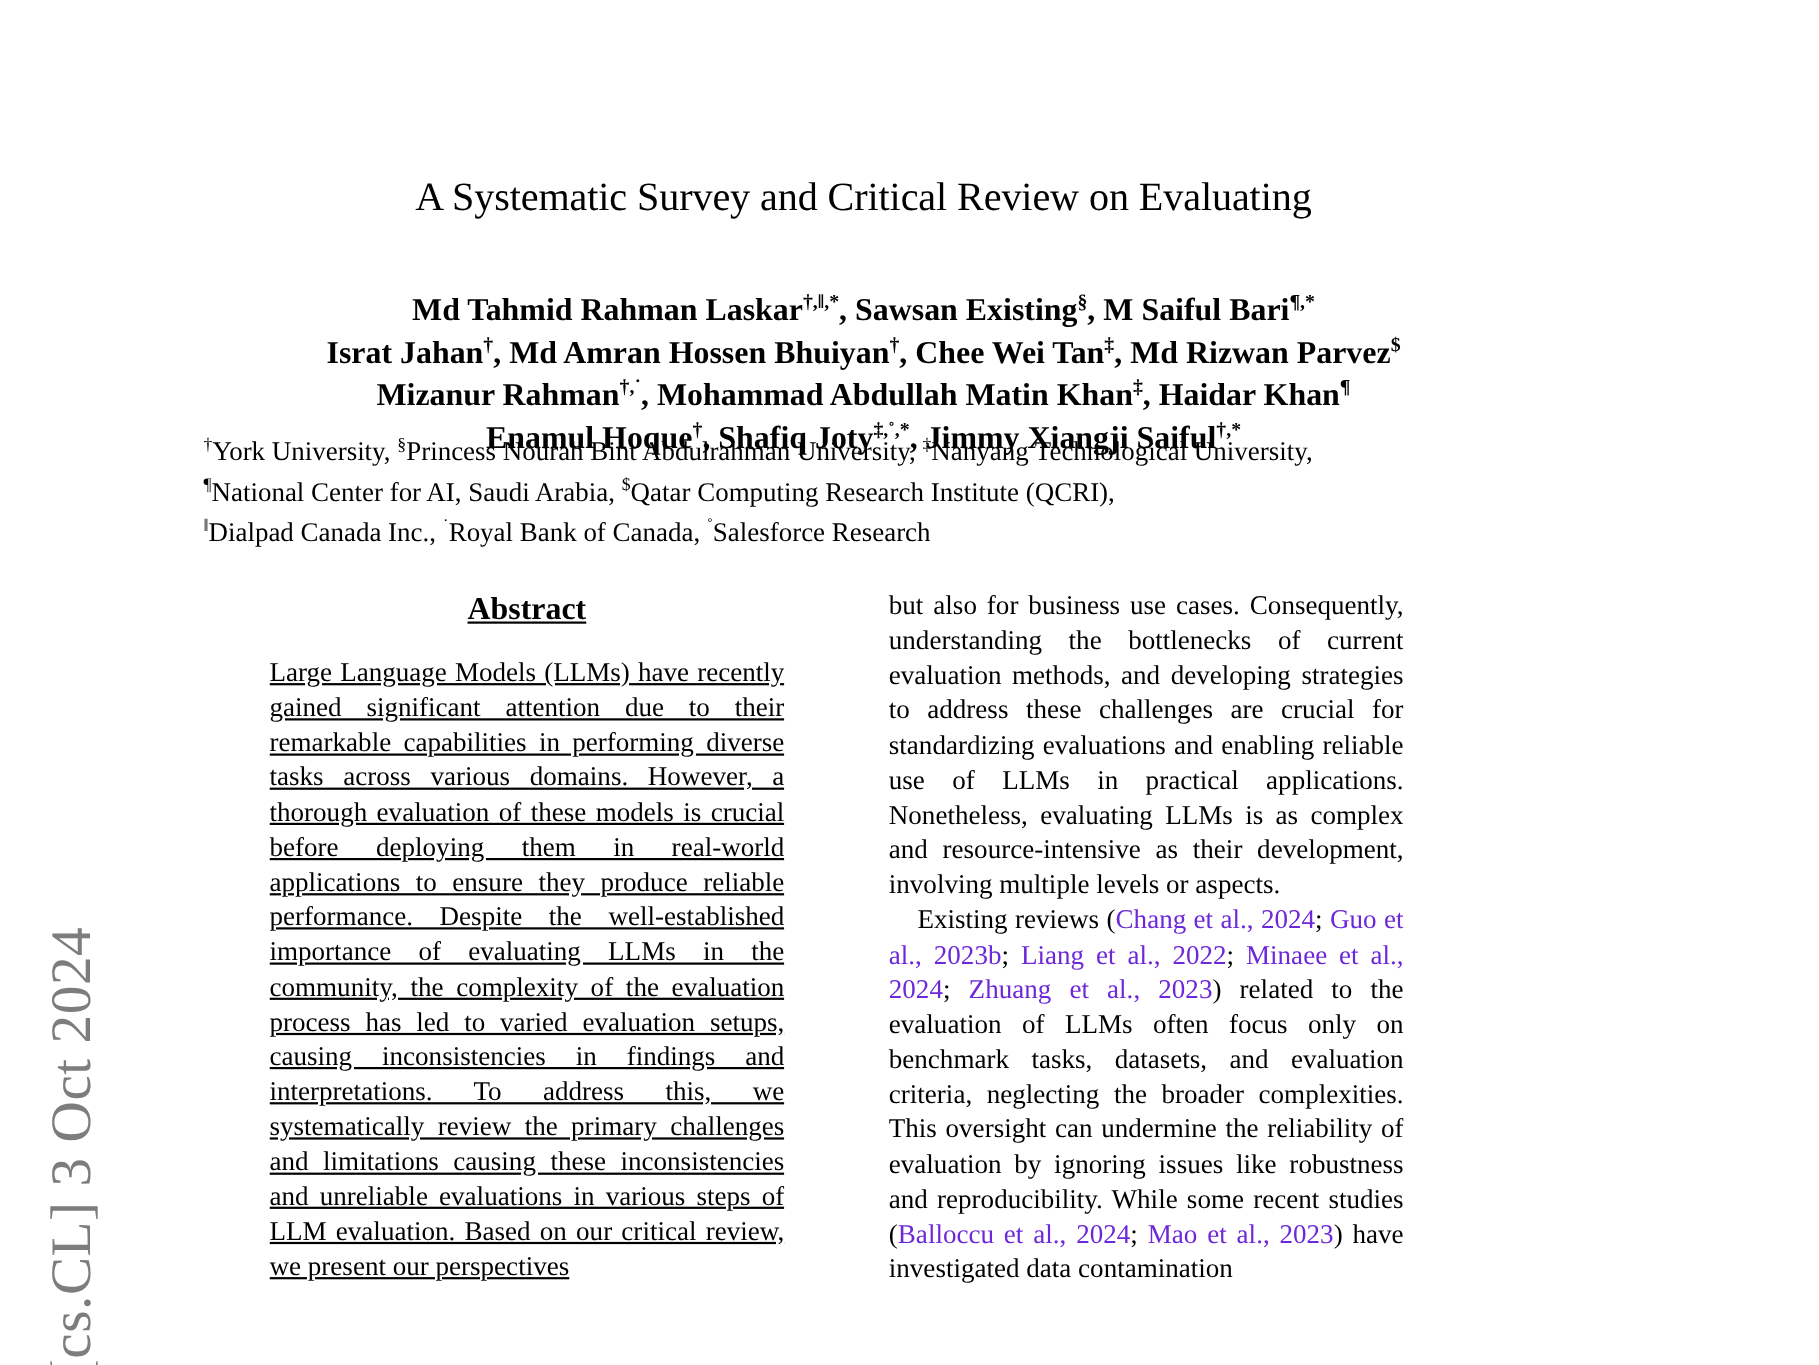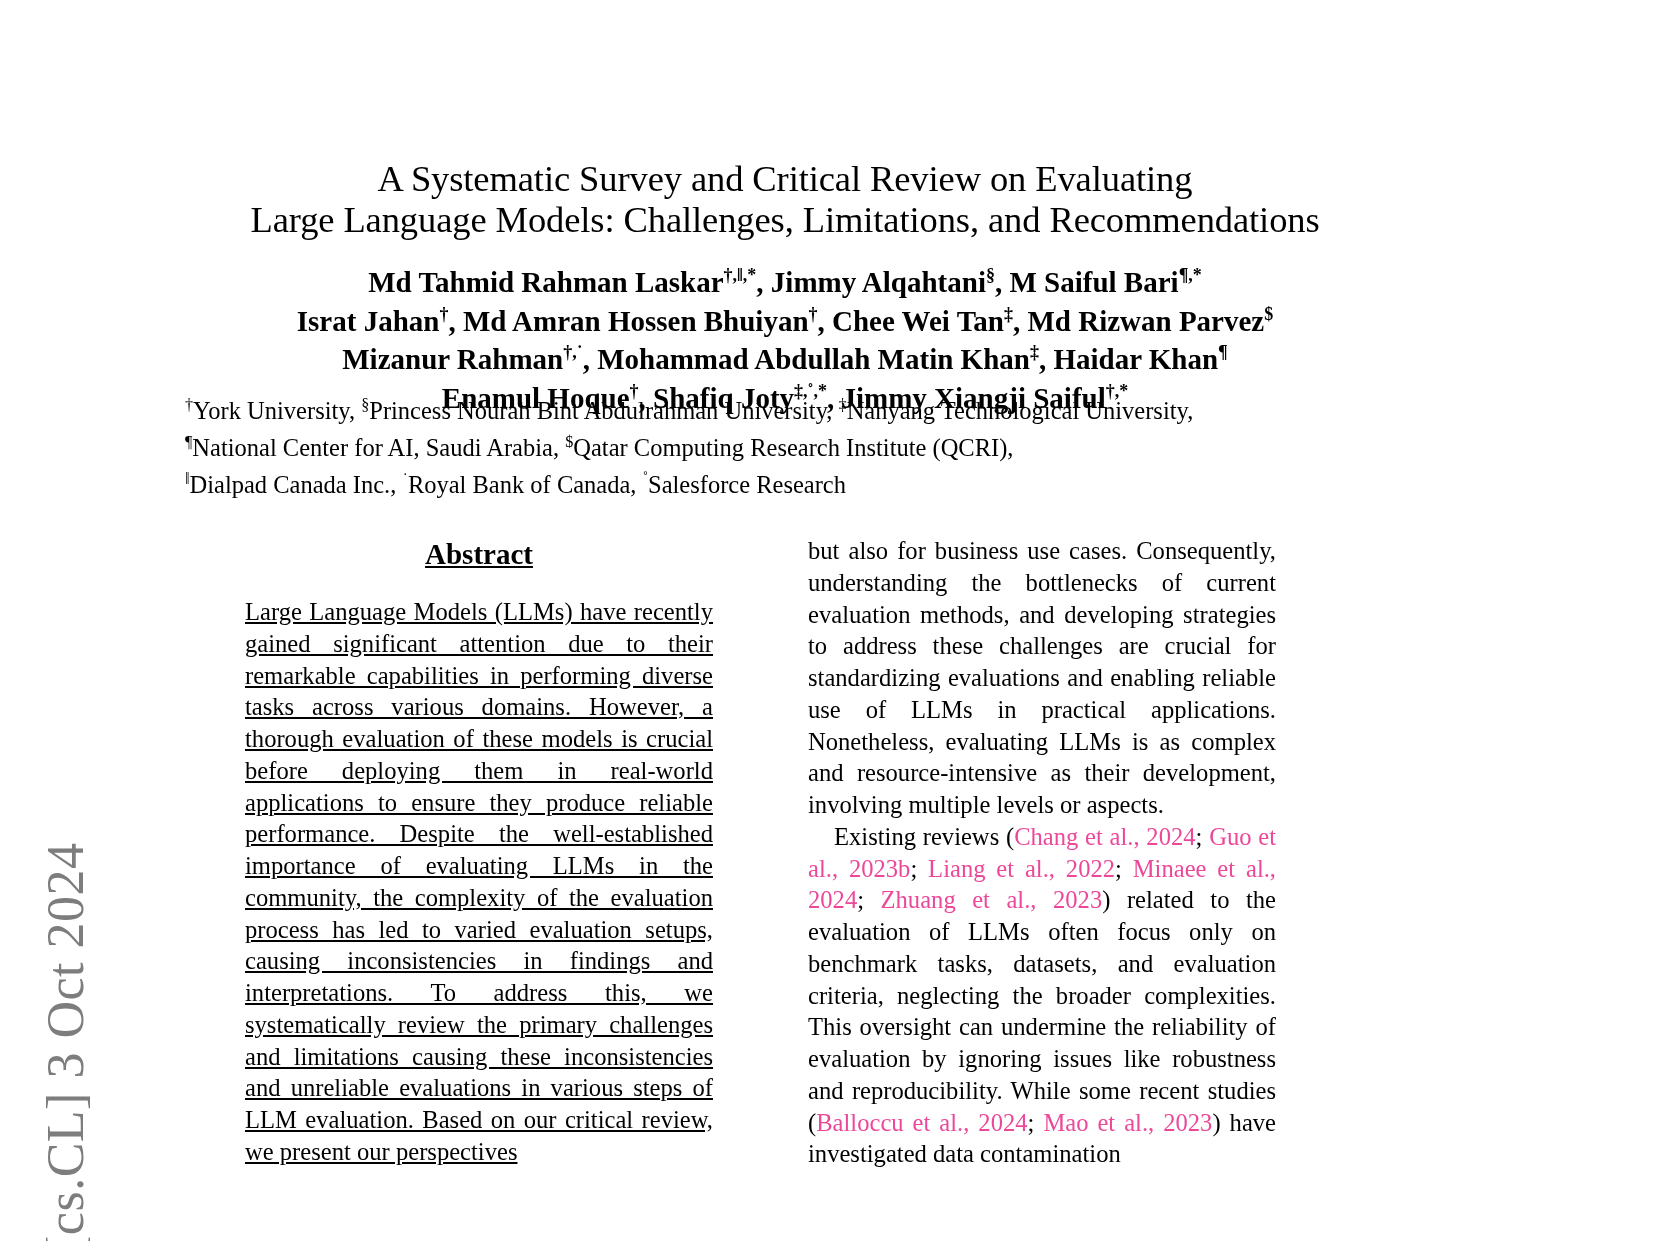--- a/index.html
+++ b/index.html
@@ -135,40 +135,39 @@
     line-height: 31.75px;
     text-align: justify;
     text-justify: inter-word;
     margin: 0;
     hyphens: manual;
   }
   .body-par + .body-par {
     text-indent: 26px;
   }
   .cite {
-    color: #ec4899;
+    color: #6d28d9;
   }
 </style>
 </head>
 <body>
 
 <div id="paper">
 
   <div id="arxiv-stamp">
     <div class="stamp-text">2 [cs.CL]  3 Oct 2024</div>
   </div>
 
   <div id="title-block">
     <div class="paper-title-line">A Systematic Survey and Critical Review on Evaluating</div>
-    <div class="paper-title-line">Large Language Models: Challenges, Limitations, and Recommendations</div>
   </div>
 
   <div id="authors-block">
     <div class="author-line">
-      <span>Md Tahmid Rahman Laskar</span><sup>†,‖,*</sup><span>, </span><span>Jimmy Alqahtani</span><sup>§</sup><span>, </span><span>M Saiful Bari</span><sup>¶,*</sup>
+      <span>Md Tahmid Rahman Laskar</span><sup>†,‖,*</sup><span>, </span><span>Sawsan Existing</span><sup>§</sup><span>, </span><span>M Saiful Bari</span><sup>¶,*</sup>
     </div>
     <div class="author-line">
       <span>Israt Jahan</span><sup>†</sup><span>, </span><span>Md Amran Hossen Bhuiyan</span><sup>†</sup><span>, </span><span>Chee Wei Tan</span><sup>‡</sup><span>, </span><span>Md Rizwan Parvez</span><sup>$</sup>
     </div>
     <div class="author-line">
       <span>Mizanur Rahman</span><sup>†,˙</sup><span>, </span><span>Mohammad Abdullah Matin Khan</span><sup>‡</sup><span>, </span><span>Haidar Khan</span><sup>¶</sup>
     </div>
     <div class="author-line">
       <span>Enamul Hoque</span><sup>†</sup><span>, </span><span>Shafiq Joty</span><sup>‡,˚,*</sup><span>, </span><span>Jimmy Xiangji Saiful</span><sup>†,*</sup>
     </div>

